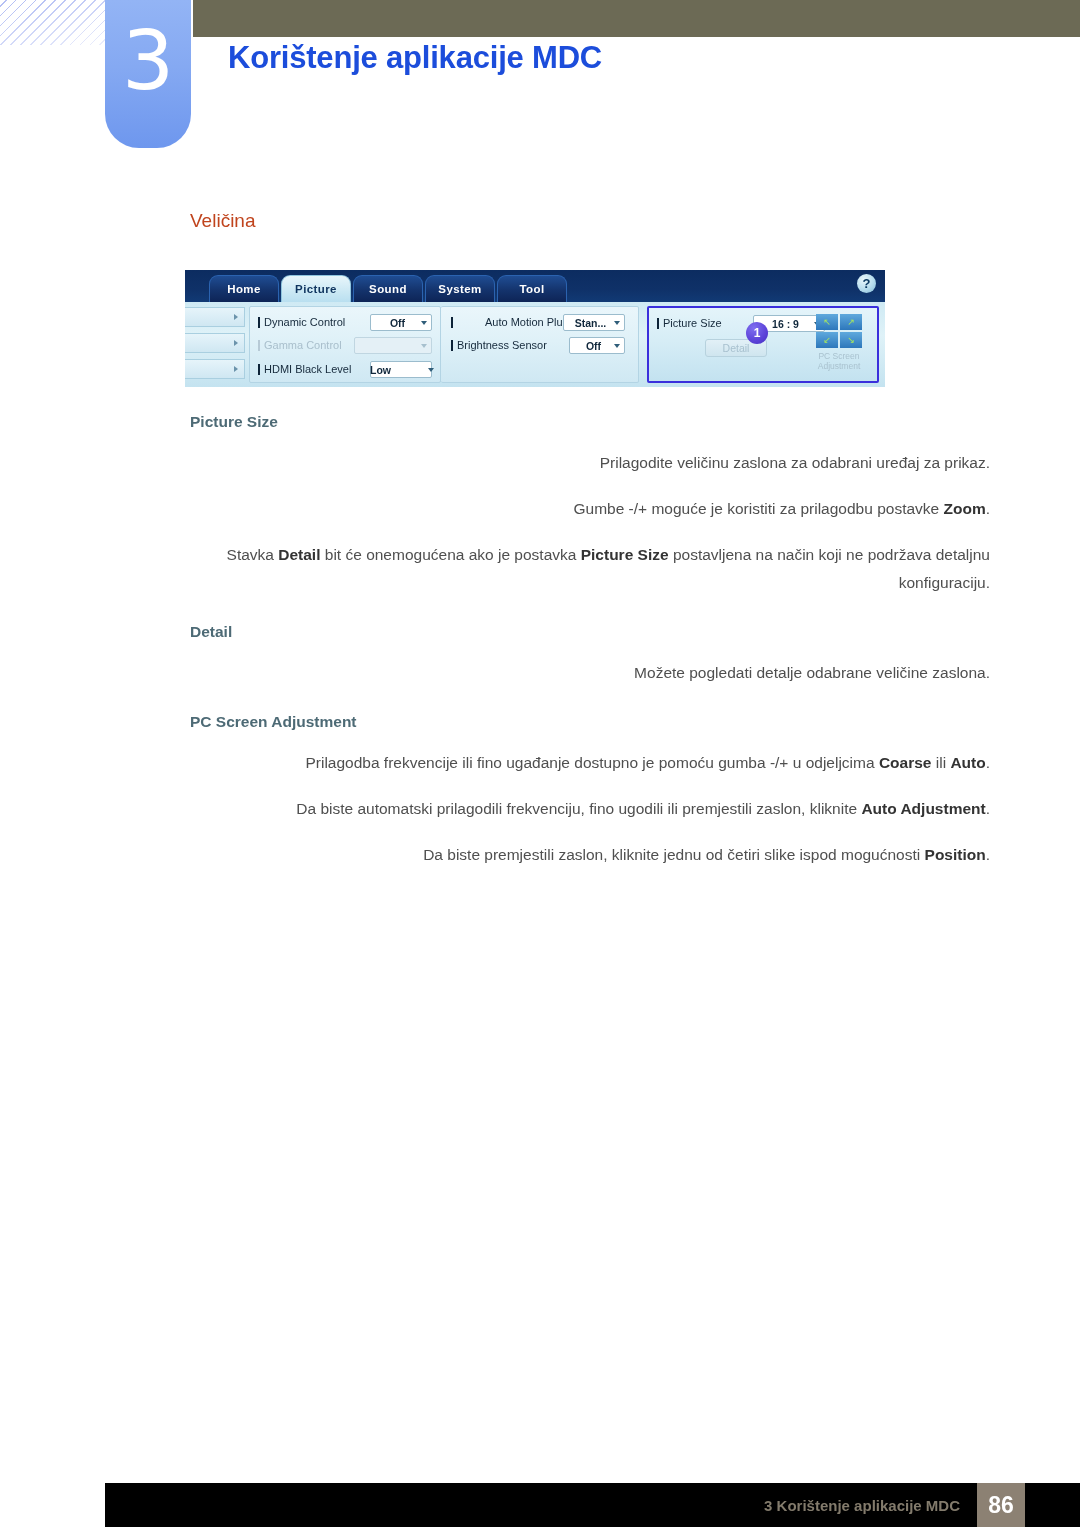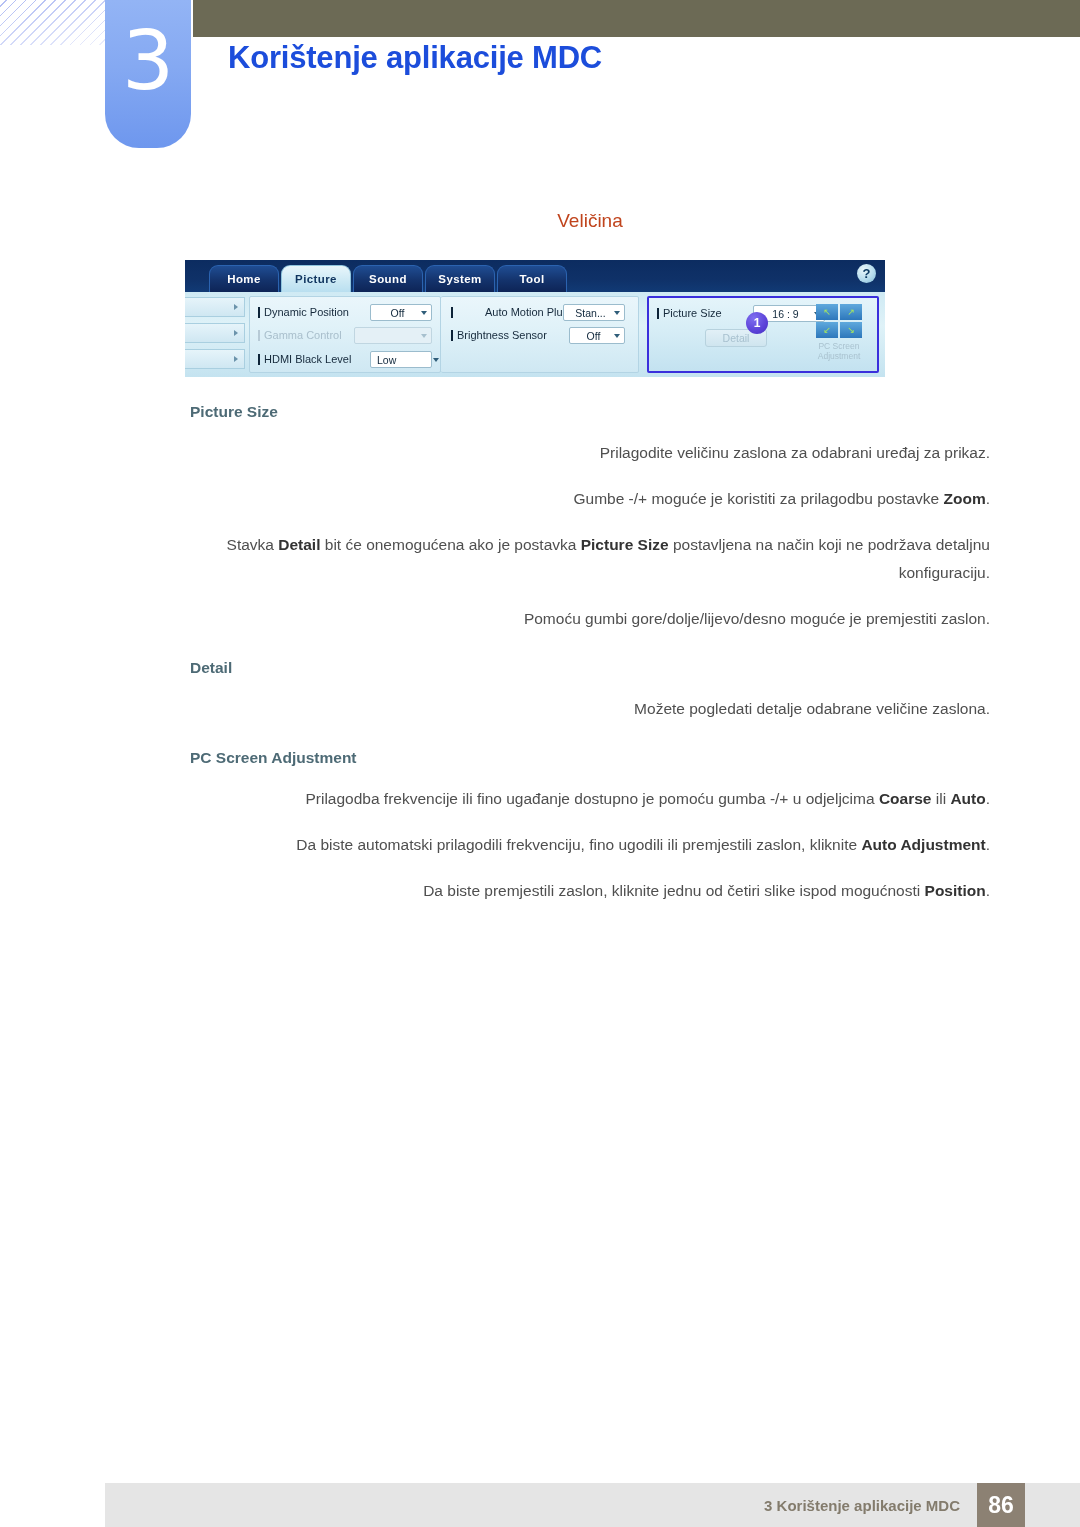--- a/index.html
+++ b/index.html
@@ -74,22 +74,21 @@
   .content {
     position: absolute;
     left: 190px; top: 210px;
     width: 800px;
   }
 
   .section-title {
     font-size: 19px;
     color: #c0441d;
     font-weight: 400;
-    margin-bottom: 28px;
-    text-align: center;
+    margin-bottom: 38px;
   }
 
   
   .mdc {
     position: relative;
     width: 700px;
     height: 117px;
     margin-left: -5px;
     margin-bottom: 18px;
     background: linear-gradient(to bottom, #0b2b5e 0%, #123a72 26%, #bfe0ee 27%, #d6eef6 60%, #bcdfee 100%);
@@ -215,24 +214,25 @@
   .fld.dim .bar { background: #b7cad6; }
 
   .combo {
     position: absolute;
     height: 17px;
     background: #ffffff;
     border: 1px solid #9bbccd;
     border-radius: 2px;
     display: flex;
     align-items: center;
-    justify-content: space-between;
+    justify-content: center;
     padding: 0 4px 0 6px;
     font-size: 10.5px;
     color: #11283c;
+    font-weight: bold;
   }
   .combo .cv { flex: 1; text-align: center; }
   .combo .cd {
     width: 0; height: 0;
     border-top: 4px solid #2f5d79;
     border-left: 3.5px solid transparent;
     border-right: 3.5px solid transparent;
     margin-left: 3px;
   }
   .combo.dim { background: #e4f0f6; border-color: #c0d6e1; }
@@ -306,21 +306,21 @@
     max-width: 805px;
     text-align: right;
   }
   p.body b { color: #333333; font-weight: bold; }
 
   
   .footer-bar {
     position: absolute;
     left: 105px; bottom: 0;
     width: 975px; height: 44px;
-    background: #e5e5e5;
+    background: #000000;
   }
   .footer-txt {
     position: absolute;
     right: 120px; top: 50%;
     transform: translateY(-50%);
     font-size: 15px;
     font-weight: bold;
     color: #837b6c;
     white-space: nowrap;
   }
@@ -376,21 +376,21 @@
               <i class="arr"></i>
             </div>
           <div class="left-stub">
               <i class="arr"></i>
             </div>
         </div>
 
         <div class="panel panel-a">
           <div class="fld" style="left:8px; top:9px;">
             <span class="bar"></span>
-            <span>Dynamic Position</span>
+            <span>Dynamic Control</span>
           </div>
           <div class="combo" style="left:120px; top:7px; width:62px;">
             <span class="cv">Off</span>
             <i class="cd"></i>
           </div>
 
           <div class="fld dim" style="left:8px; top:32px;">
             <span class="bar"></span>
             <span>Gamma Control</span>
           </div>
@@ -460,21 +460,20 @@
     </div>
 
     <h3 class="sub">Picture Size</h3>
 
     <p class="body">Prilagodite veličinu zaslona za odabrani uređaj za prikaz.</p>
 
     <p class="body"><span>Gumbe -/+ moguće je koristiti za prilagodbu postavke </span><b>Zoom</b><span>.</span></p>
 
     <p class="body"><span>Stavka </span><b>Detail</b><span> bit će onemogućena ako je postavka </span><b>Picture Size</b><span> postavljena na način koji ne podržava detaljnu konfiguraciju.</span></p>
 
-    <p class="body">Pomoću gumbi gore/dolje/lijevo/desno moguće je premjestiti zaslon.</p>
 
     <h3 class="sub">Detail</h3>
 
     <p class="body">Možete pogledati detalje odabrane veličine zaslona.</p>
 
     <h3 class="sub">PC Screen Adjustment</h3>
 
     <p class="body"><span>Prilagodba frekvencije ili fino ugađanje dostupno je pomoću gumba -/+ u odjeljcima </span><b>Coarse</b><span> ili </span><b>Auto</b><span>.</span></p>
 
     <p class="body"><span>Da biste automatski prilagodili frekvenciju, fino ugodili ili premjestili zaslon, kliknite </span><b>Auto Adjustment</b><span>.</span></p>

